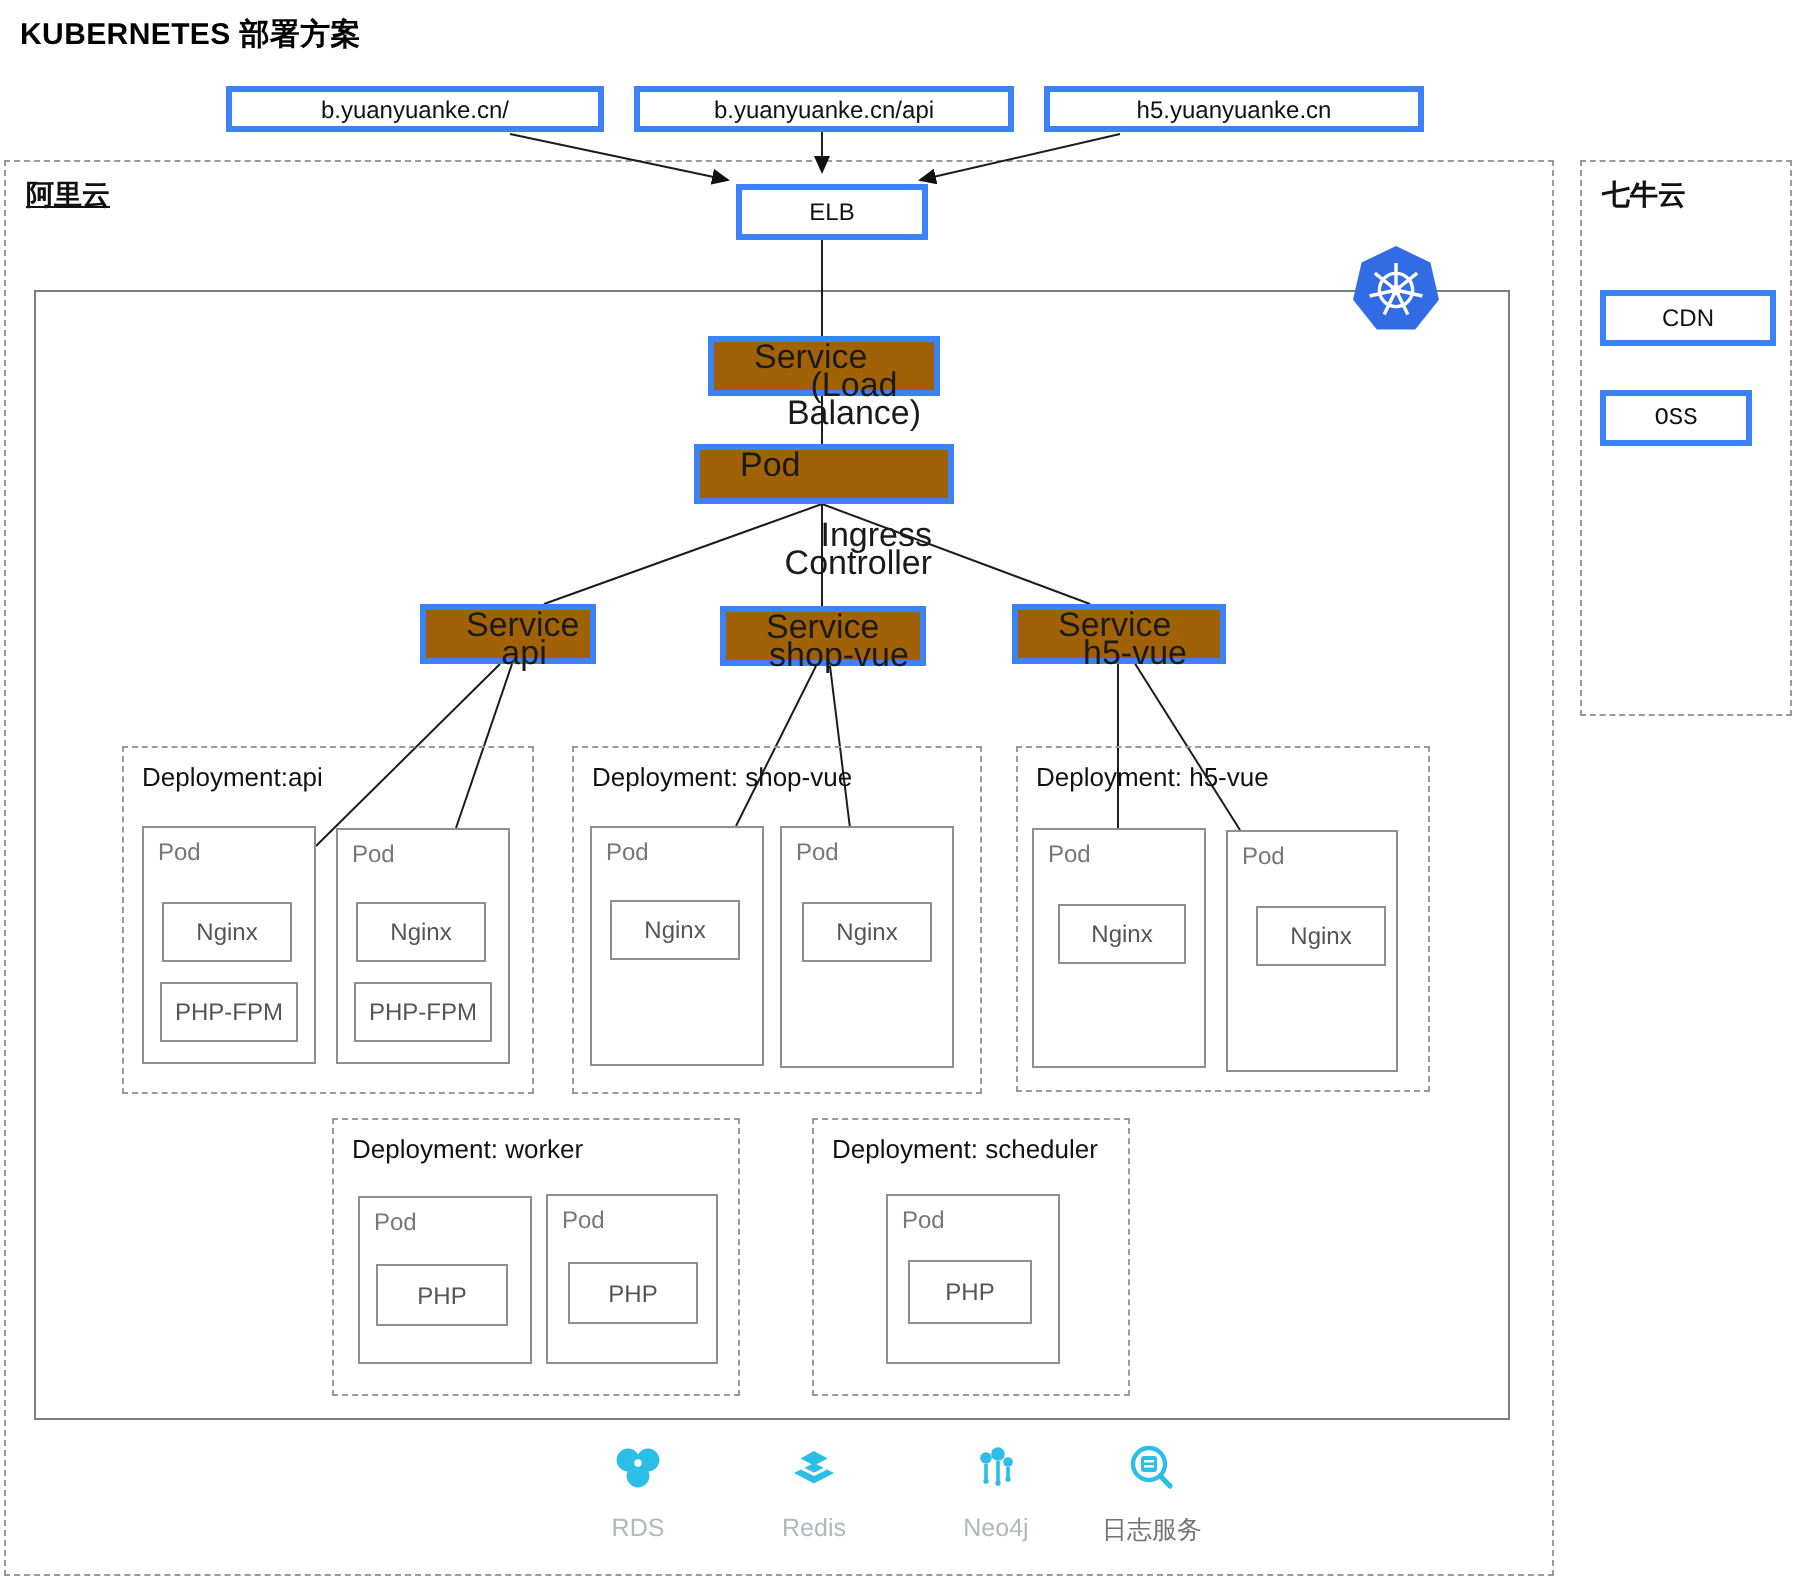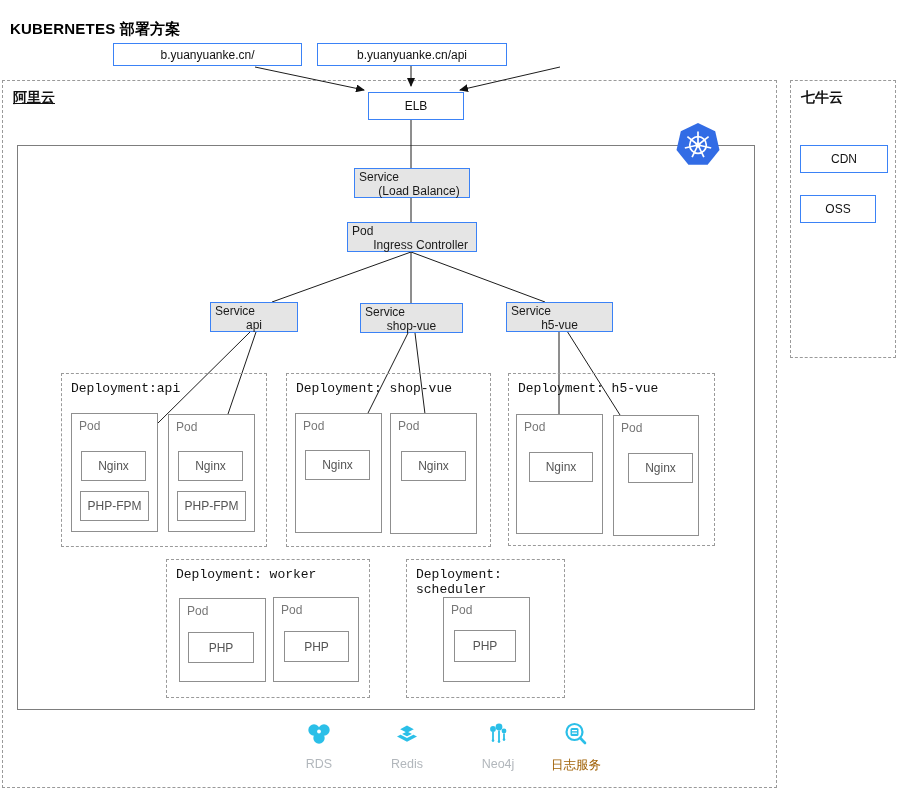--- a/index.html
+++ b/index.html
@@ -1,64 +1,67 @@
 <!DOCTYPE html>
 <html><head>
 <meta charset="utf-8">
 <style>
   html,body{margin:0;padding:0;background:#fff;}
   #canvas{
     position:relative;width:899px;height:790px;background:#fff;overflow:hidden;
     font-family:"Liberation Sans","DejaVu Sans",sans-serif;color:#1a1a1a;
   }
   .abs{position:absolute;box-sizing:border-box;}
-  .box{position:absolute;box-sizing:border-box;border:1px solid #3b82f6;background:#fff;}
+  .box{position:absolute;box-sizing:border-box;border:3px solid #3b82f6;background:#fff;}
   .cbox{display:flex;align-items:center;justify-content:center;font-size:12px;color:#111;}
-  .two{font-size:12px;line-height:14px;padding:1px 4px 0 4px;background:#e5e5e5;}
+  .two{font-size:17px;line-height:14px;padding:1px 4px 0 20px;background:#a16207;}
   .two .l2c{text-align:center;}
-  .two .l2r{text-align:right;padding-right:4px;}
+  .two .l2r{text-align:right;padding-right:4px;margin-top:21px;}
   .dashed{position:absolute;box-sizing:border-box;border:1px dashed #9a9a9a;background:transparent;}
   .regionlabel{font-size:14px;font-weight:bold;color:#111;}
-  .deplabel{font-size:13px;color:#111;margin:7px 0 0 9px;font-family:Liberation Mono, monospace;}
+  .deplabel{font-size:13px;color:#111;margin:7px 0 0 9px;}
   .pod{position:absolute;box-sizing:border-box;border:1px solid #8f8f8f;background:#fff;}
   .podlabel{font-size:12px;color:#777;padding:5px 0 0 7px;}
   .inner{position:absolute;box-sizing:border-box;border:1px solid #8f8f8f;background:#fff;
          display:flex;align-items:center;justify-content:center;font-size:12px;color:#555;}
-  .title{position:absolute;left:10px;top:20px;font-size:15px;font-weight:bold;color:#000;letter-spacing:.2px;}
+  .title{position:absolute;left:10px;top:8px;font-size:15px;font-weight:bold;color:#000;letter-spacing:.2px;}
   .mw{position:absolute;width:90px;top:720px;text-align:center;}
   .mw .mwicon{width:28px;height:28px;margin:0 auto;}
   .mwname{margin-top:9px;font-size:12.5px;color:#b2b7bc;}
-  .mwname.dark{color:#a16207;}
+  .mwname.dark{color:#737373;}
   svg.lines{position:absolute;left:0;top:0;pointer-events:none;}
 </style>
 </head>
 <body>
 
 <div id="canvas">
 
   <div class="title">KUBERNETES 部署方案</div>
 
   <div class="box cbox" style="left:113px;top:43px;width:189px;height:23px;">
     <span>b.yuanyuanke.cn/</span>
   </div>
   <div class="box cbox" style="left:317px;top:43px;width:190px;height:23px;">
     <span>b.yuanyuanke.cn/api</span>
   </div>
+  <div class="box cbox" style="left:522px;top:43px;width:190px;height:23px;">
+    <span>h5.yuanyuanke.cn</span>
+  </div>
 
   <div class="dashed" style="left:2px;top:80px;width:775px;height:708px;">
     <div class="regionlabel" style="margin:8px 0 0 10px;text-decoration:underline;">阿里云</div>
   </div>
 
   <div class="dashed" style="left:790px;top:80px;width:106px;height:278px;">
     <div class="regionlabel" style="margin:8px 0 0 10px;">七牛云</div>
   </div>
   <div class="box cbox" style="left:800px;top:145px;width:88px;height:28px;">
     <span>CDN</span>
   </div>
-  <div class="box cbox" style="left:800px;top:195px;width:76px;height:28px;">
+  <div class="box cbox" style="left:800px;top:195px;width:76px;height:28px;font-family:Liberation Mono, monospace;">
     <span>OSS</span>
   </div>
 
   <div class="abs" style="left:17px;top:145px;width:738px;height:565px;border:1px solid #7d7d7d;"></div>
 
   <svg class="lines" width="899" height="790">
     <defs>
       <marker id="arrow" markerWidth="10" markerHeight="8" refX="8" refY="4" orient="auto">
         <path d="M0,0 L9,4 L0,8 z" fill="#111"></path>
       </marker>

